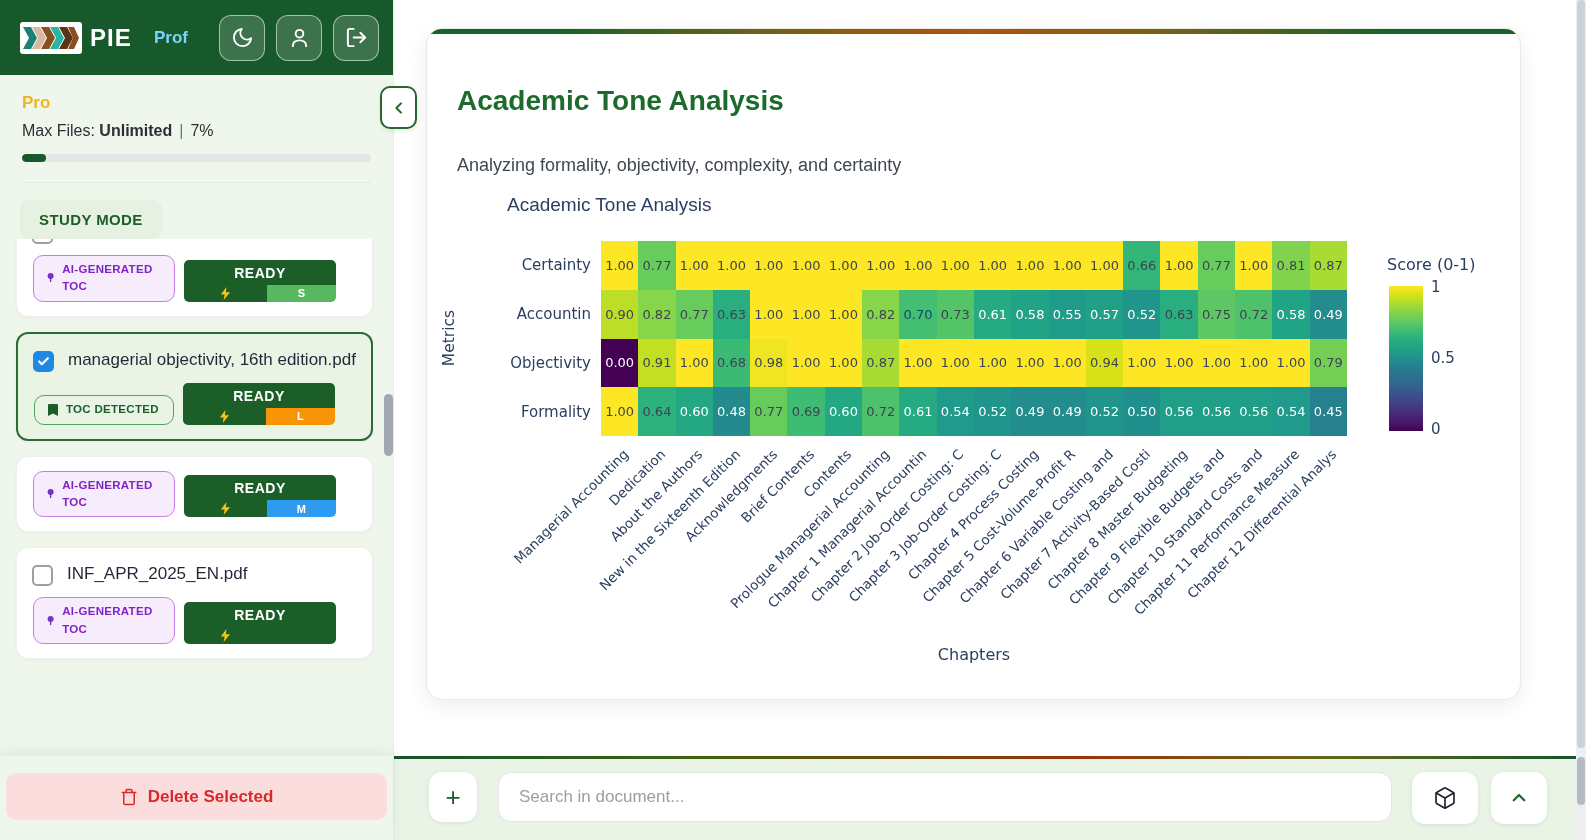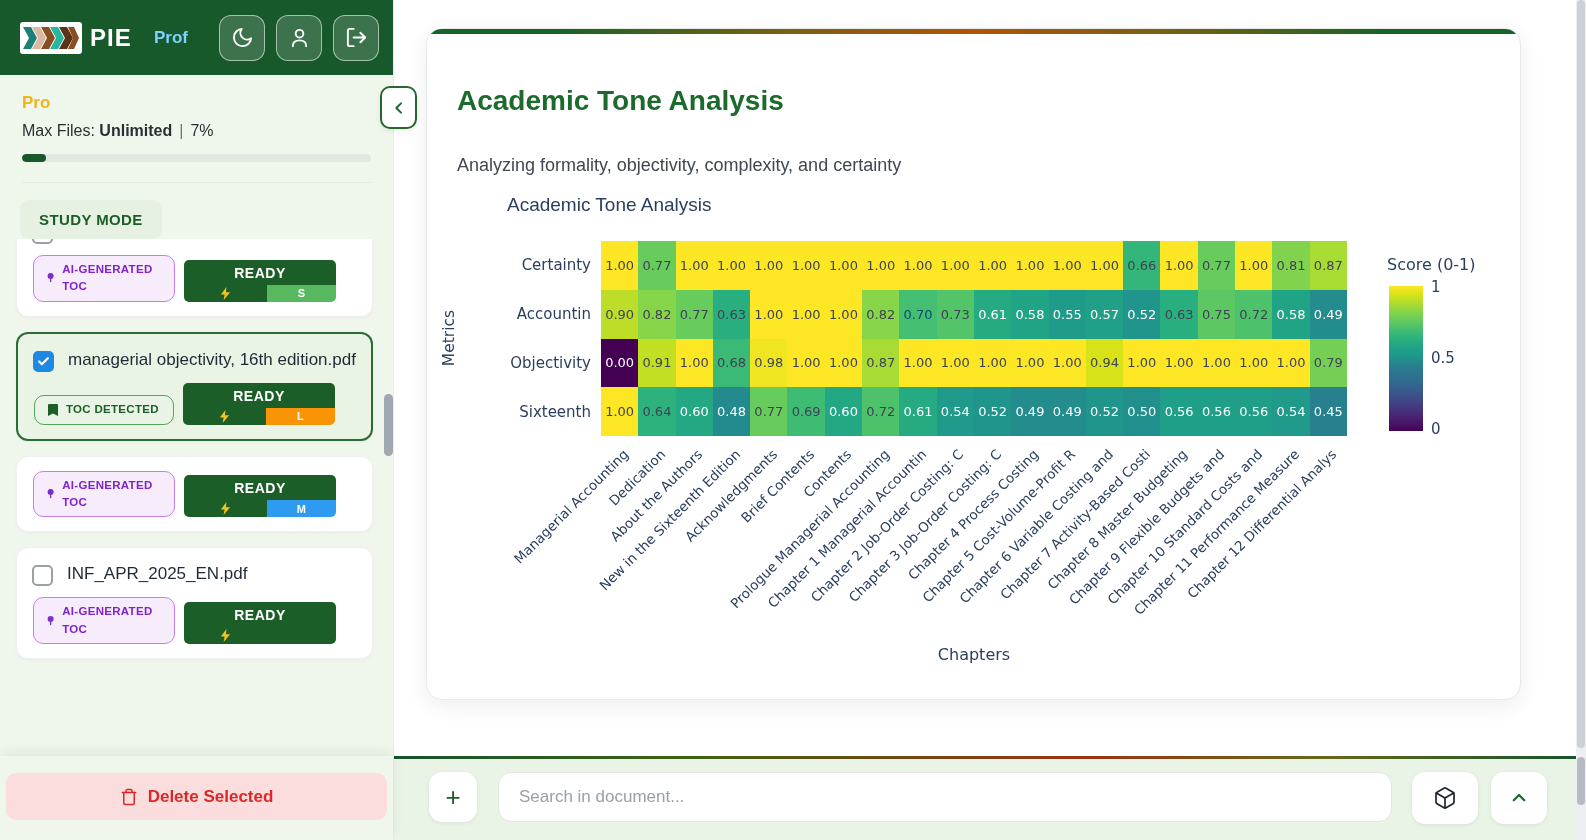--- a/index.html
+++ b/index.html
@@ -293,21 +293,21 @@
       <div class="card-title">Academic Tone Analysis</div>
       <div class="card-subtitle">Analyzing formality, objectivity, complexity, and certainty</div>
 
       <div class="chart-title">Academic Tone Analysis</div>
       <div class="plot">
         <div class="axis-y-title">Metrics</div>
         <div class="ylabels" id="ylabels">
             <div class="ylabel" style="top: 15.375px;">Certainty</div>
             <div class="ylabel" style="top: 64.125px;">Accountin</div>
             <div class="ylabel" style="top: 112.875px;">Objectivity</div>
-            <div class="ylabel" style="top: 161.625px;">Sixteenth</div>
+            <div class="ylabel" style="top: 161.625px;">Formality</div>
           </div>
         <div class="heat-grid" id="heat-grid">
             <div class="heat-cell" style="background: rgb(253, 231, 37); color: rgb(61, 68, 81);">1.00</div>
             <div class="heat-cell" style="background: rgb(104, 204, 92); color: rgb(61, 68, 81);">0.77</div>
             <div class="heat-cell" style="background: rgb(253, 231, 37); color: rgb(61, 68, 81);">1.00</div>
             <div class="heat-cell" style="background: rgb(253, 231, 37); color: rgb(61, 68, 81);">1.00</div>
             <div class="heat-cell" style="background: rgb(253, 231, 37); color: rgb(61, 68, 81);">1.00</div>
             <div class="heat-cell" style="background: rgb(253, 231, 37); color: rgb(61, 68, 81);">1.00</div>
             <div class="heat-cell" style="background: rgb(253, 231, 37); color: rgb(61, 68, 81);">1.00</div>
             <div class="heat-cell" style="background: rgb(253, 231, 37); color: rgb(61, 68, 81);">1.00</div>

